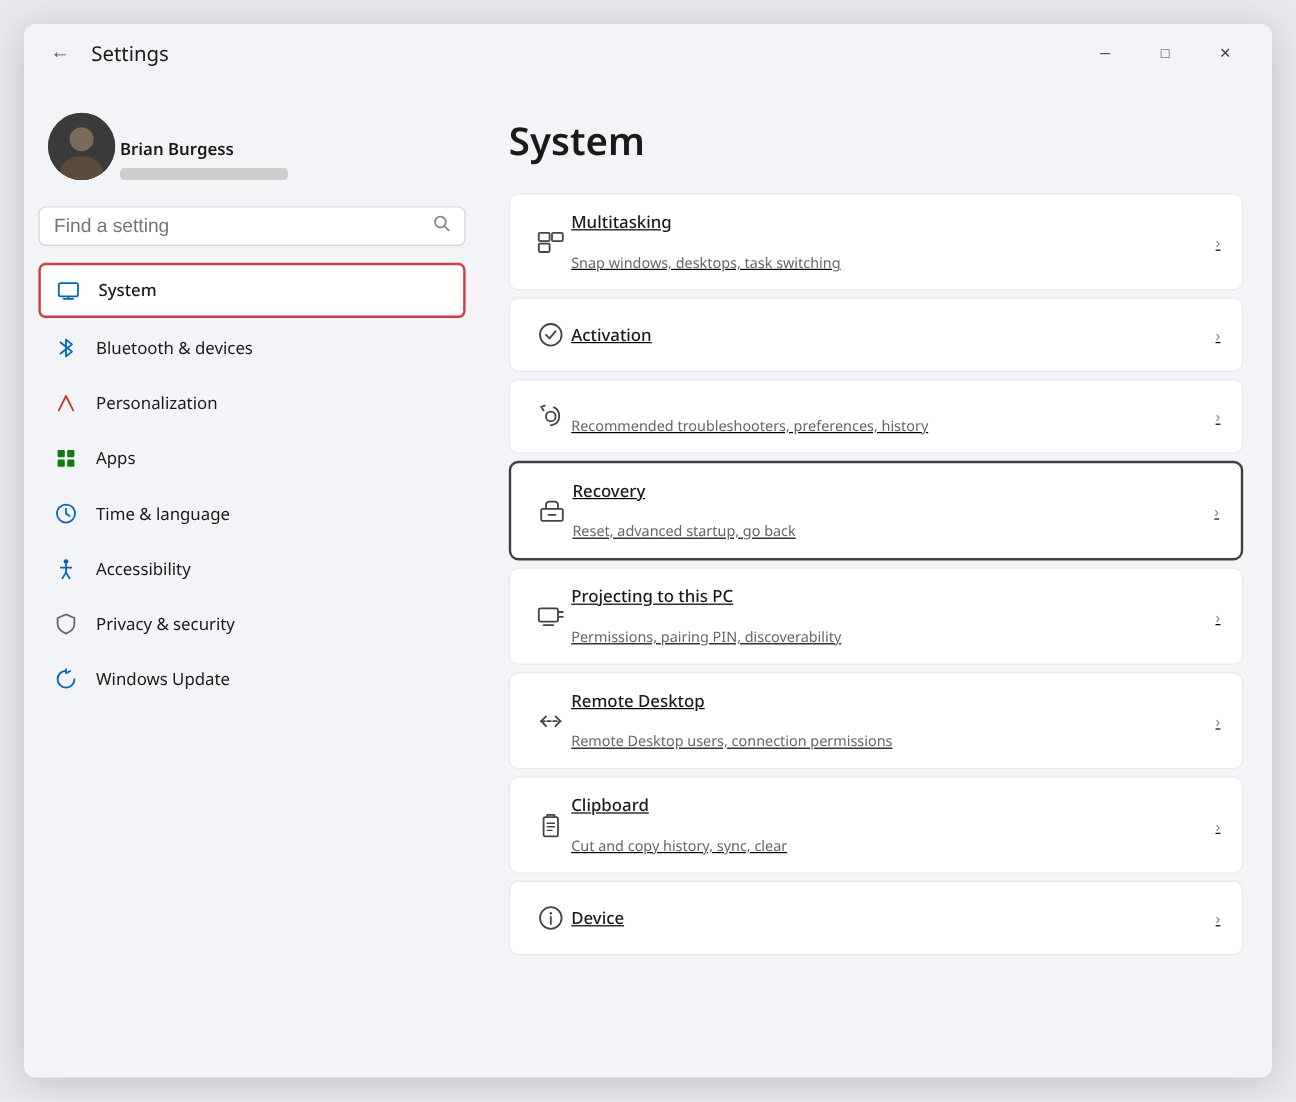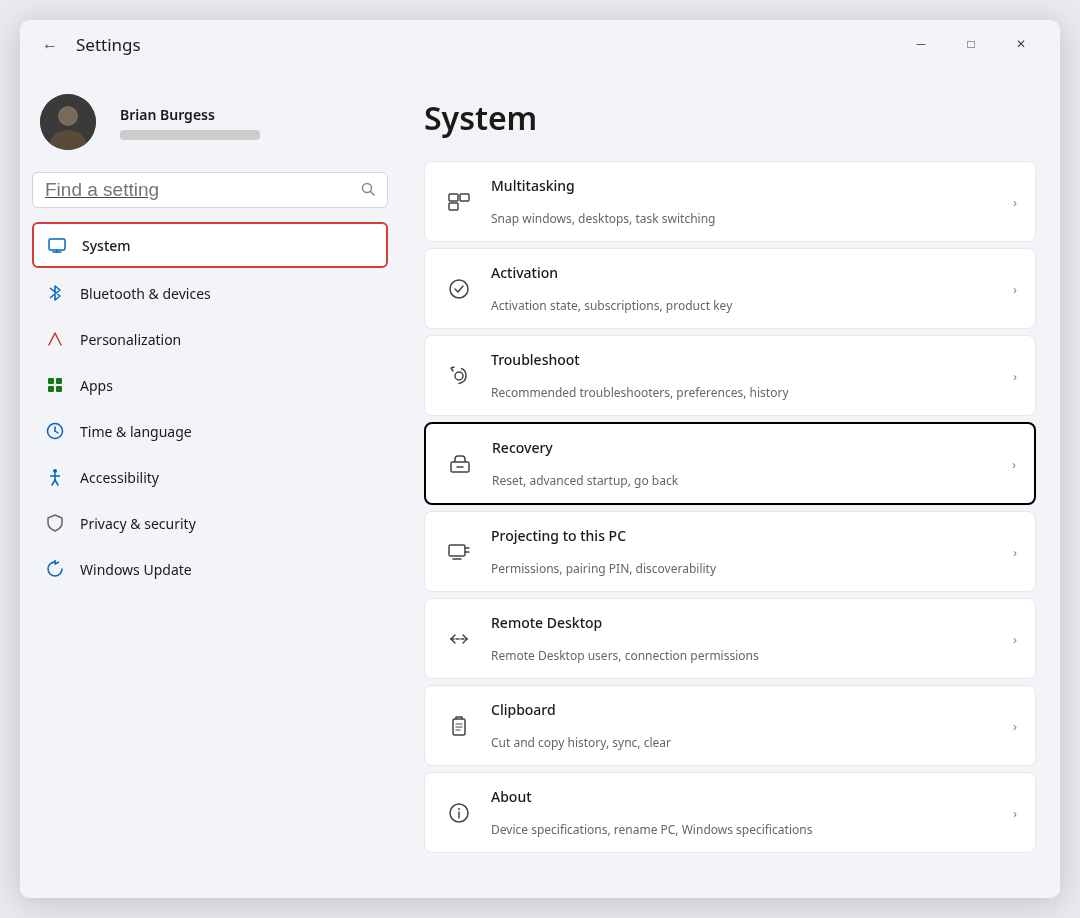--- a/index.html
+++ b/index.html
@@ -82,22 +82,22 @@
       background: #f3f4f8;
       padding: 16px 12px;
       display: flex;
       flex-direction: column;
       gap: 4px;
       overflow-y: auto;
       flex-shrink: 0;
     }
     .user-profile {
       display: flex;
-      align-items: center;
-      gap: 24px;
+      align-items: flex-end;
+      gap: 4px;
       padding: 10px 8px 18px 8px;
     }
     .avatar {
       width: 56px;
       height: 56px;
       border-radius: 50%;
       background: #3a3a3a;
       overflow: hidden;
       flex-shrink: 0;
       display: flex;
@@ -128,24 +128,23 @@
       border: 1px solid #d4d4d8;
       border-radius: 6px;
       padding: 6px 12px;
       margin-bottom: 10px;
       gap: 8px;
     }
     .search-box input {
       border: none;
       outline: none;
       background: transparent;
-      font-size: 19px;
+      font-size: 16px;
       flex: 1;
       color: #444;
-      text-decoration: underline;
     }
     .search-icon-svg { color: #888; font-size: 14px; }
     .sidebar-item {
       display: flex;
       align-items: center;
       gap: 14px;
       padding: 10px 12px;
       border-radius: 6px;
       cursor: pointer;
       font-size: 14px;
@@ -182,26 +181,27 @@
       flex-direction: column;
       gap: 6px;
     }
     .settings-item {
       display: flex;
       align-items: center;
       background: #fff;
       border-radius: 8px;
       padding: 14px 18px;
       cursor: pointer;
-      gap: 16px;
+      gap: 1px;
       border: 1px solid #e8e8ec;
       transition: background 0.1s;
+      text-decoration: underline;
     }
     .settings-item.highlighted {
-      border: 2px solid #000000;
+      border: 2px solid #404040;
       background: #fff;
     }
     .settings-item-icon {
       width: 32px;
       height: 32px;
       display: flex;
       align-items: center;
       justify-content: center;
       flex-shrink: 0;
       color: #444;
@@ -380,35 +380,33 @@
 
         <div class="settings-item">
           <span class="settings-item-icon">
             <svg width="24" height="24" viewBox="0 0 24 24" fill="none">
               <circle cx="12" cy="12" r="9" stroke="#444" stroke-width="1.5"></circle>
               <polyline points="8,12 11,15 16,9" stroke="#444" stroke-width="1.5" fill="none" stroke-linecap="round" stroke-linejoin="round"></polyline>
             </svg>
           </span>
           <div class="settings-item-text">
             <div class="settings-item-title">Activation</div>
-            <div class="settings-item-desc">Activation state, subscriptions, product key</div>
           </div>
           <span class="chevron">›</span>
         </div>
 
         <div class="settings-item">
           <span class="settings-item-icon">
             <svg width="24" height="24" viewBox="0 0 24 24" fill="none">
               <path d="M14.5 4.5 Q19 6 19 12 Q19 18 12 19.5" stroke="#444" stroke-width="1.5" fill="none" stroke-linecap="round"></path>
               <path d="M6 7 L4 4 L7 3" stroke="#444" stroke-width="1.5" fill="none" stroke-linecap="round" stroke-linejoin="round"></path>
               <circle cx="12" cy="12" r="4" stroke="#444" stroke-width="1.5"></circle>
             </svg>
           </span>
           <div class="settings-item-text">
-            <div class="settings-item-title">Troubleshoot</div>
             <div class="settings-item-desc">Recommended troubleshooters, preferences, history</div>
           </div>
           <span class="chevron">›</span>
         </div>
 
         <div class="settings-item highlighted">
           <span class="settings-item-icon">
             <svg width="24" height="24" viewBox="0 0 24 24" fill="none">
               <rect x="3" y="10" width="18" height="10" rx="1.5" stroke="#444" stroke-width="1.5"></rect>
               <path d="M7 10 L7 7 Q7 4 10 4 L14 4 Q17 4 17 7 L17 10" stroke="#444" stroke-width="1.5" fill="none"></path>
@@ -474,22 +472,21 @@
 
         <div class="settings-item">
           <span class="settings-item-icon">
             <svg width="24" height="24" viewBox="0 0 24 24" fill="none">
               <circle cx="12" cy="12" r="9" stroke="#444" stroke-width="1.5"></circle>
               <line x1="12" y1="11" x2="12" y2="17" stroke="#444" stroke-width="1.5" stroke-linecap="round"></line>
               <circle cx="12" cy="8" r="1" fill="#444"></circle>
             </svg>
           </span>
           <div class="settings-item-text">
-            <div class="settings-item-title">About</div>
-            <div class="settings-item-desc">Device specifications, rename PC, Windows specifications</div>
+            <div class="settings-item-title">Device</div>
           </div>
           <span class="chevron">›</span>
         </div>
 
       </div>
     </div>
   </div>
 </div>
 
 </body></html>

